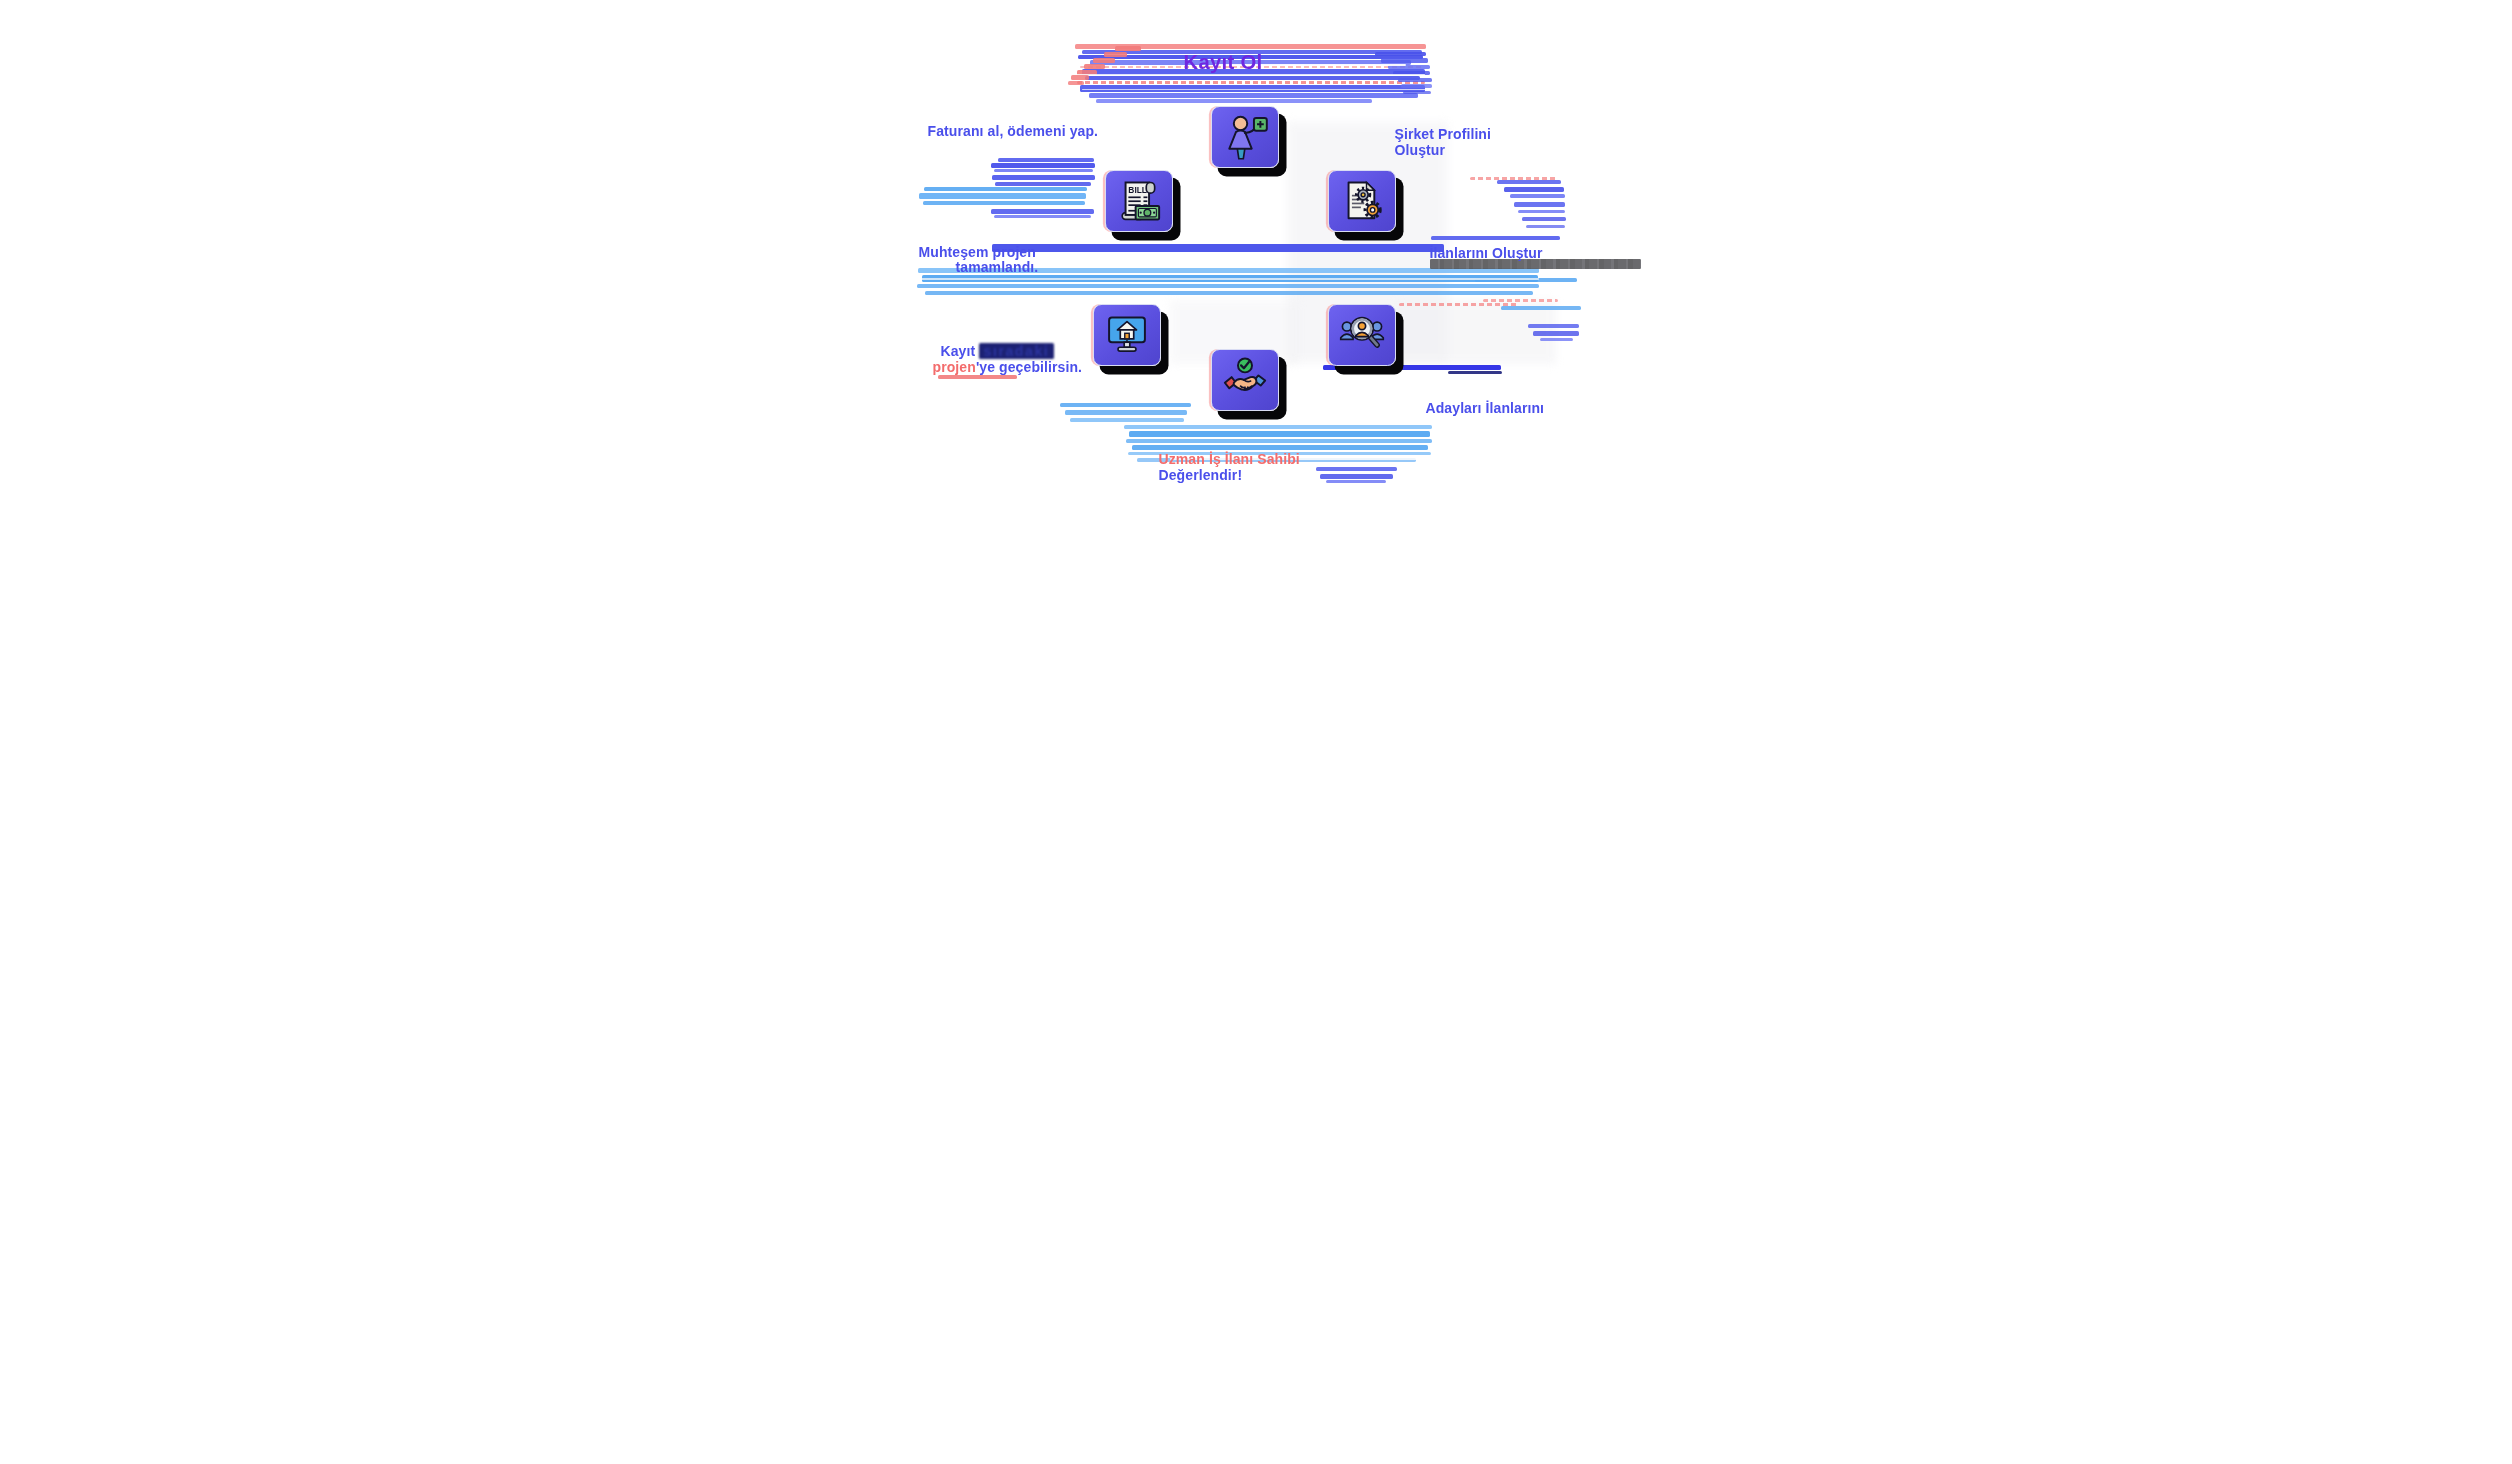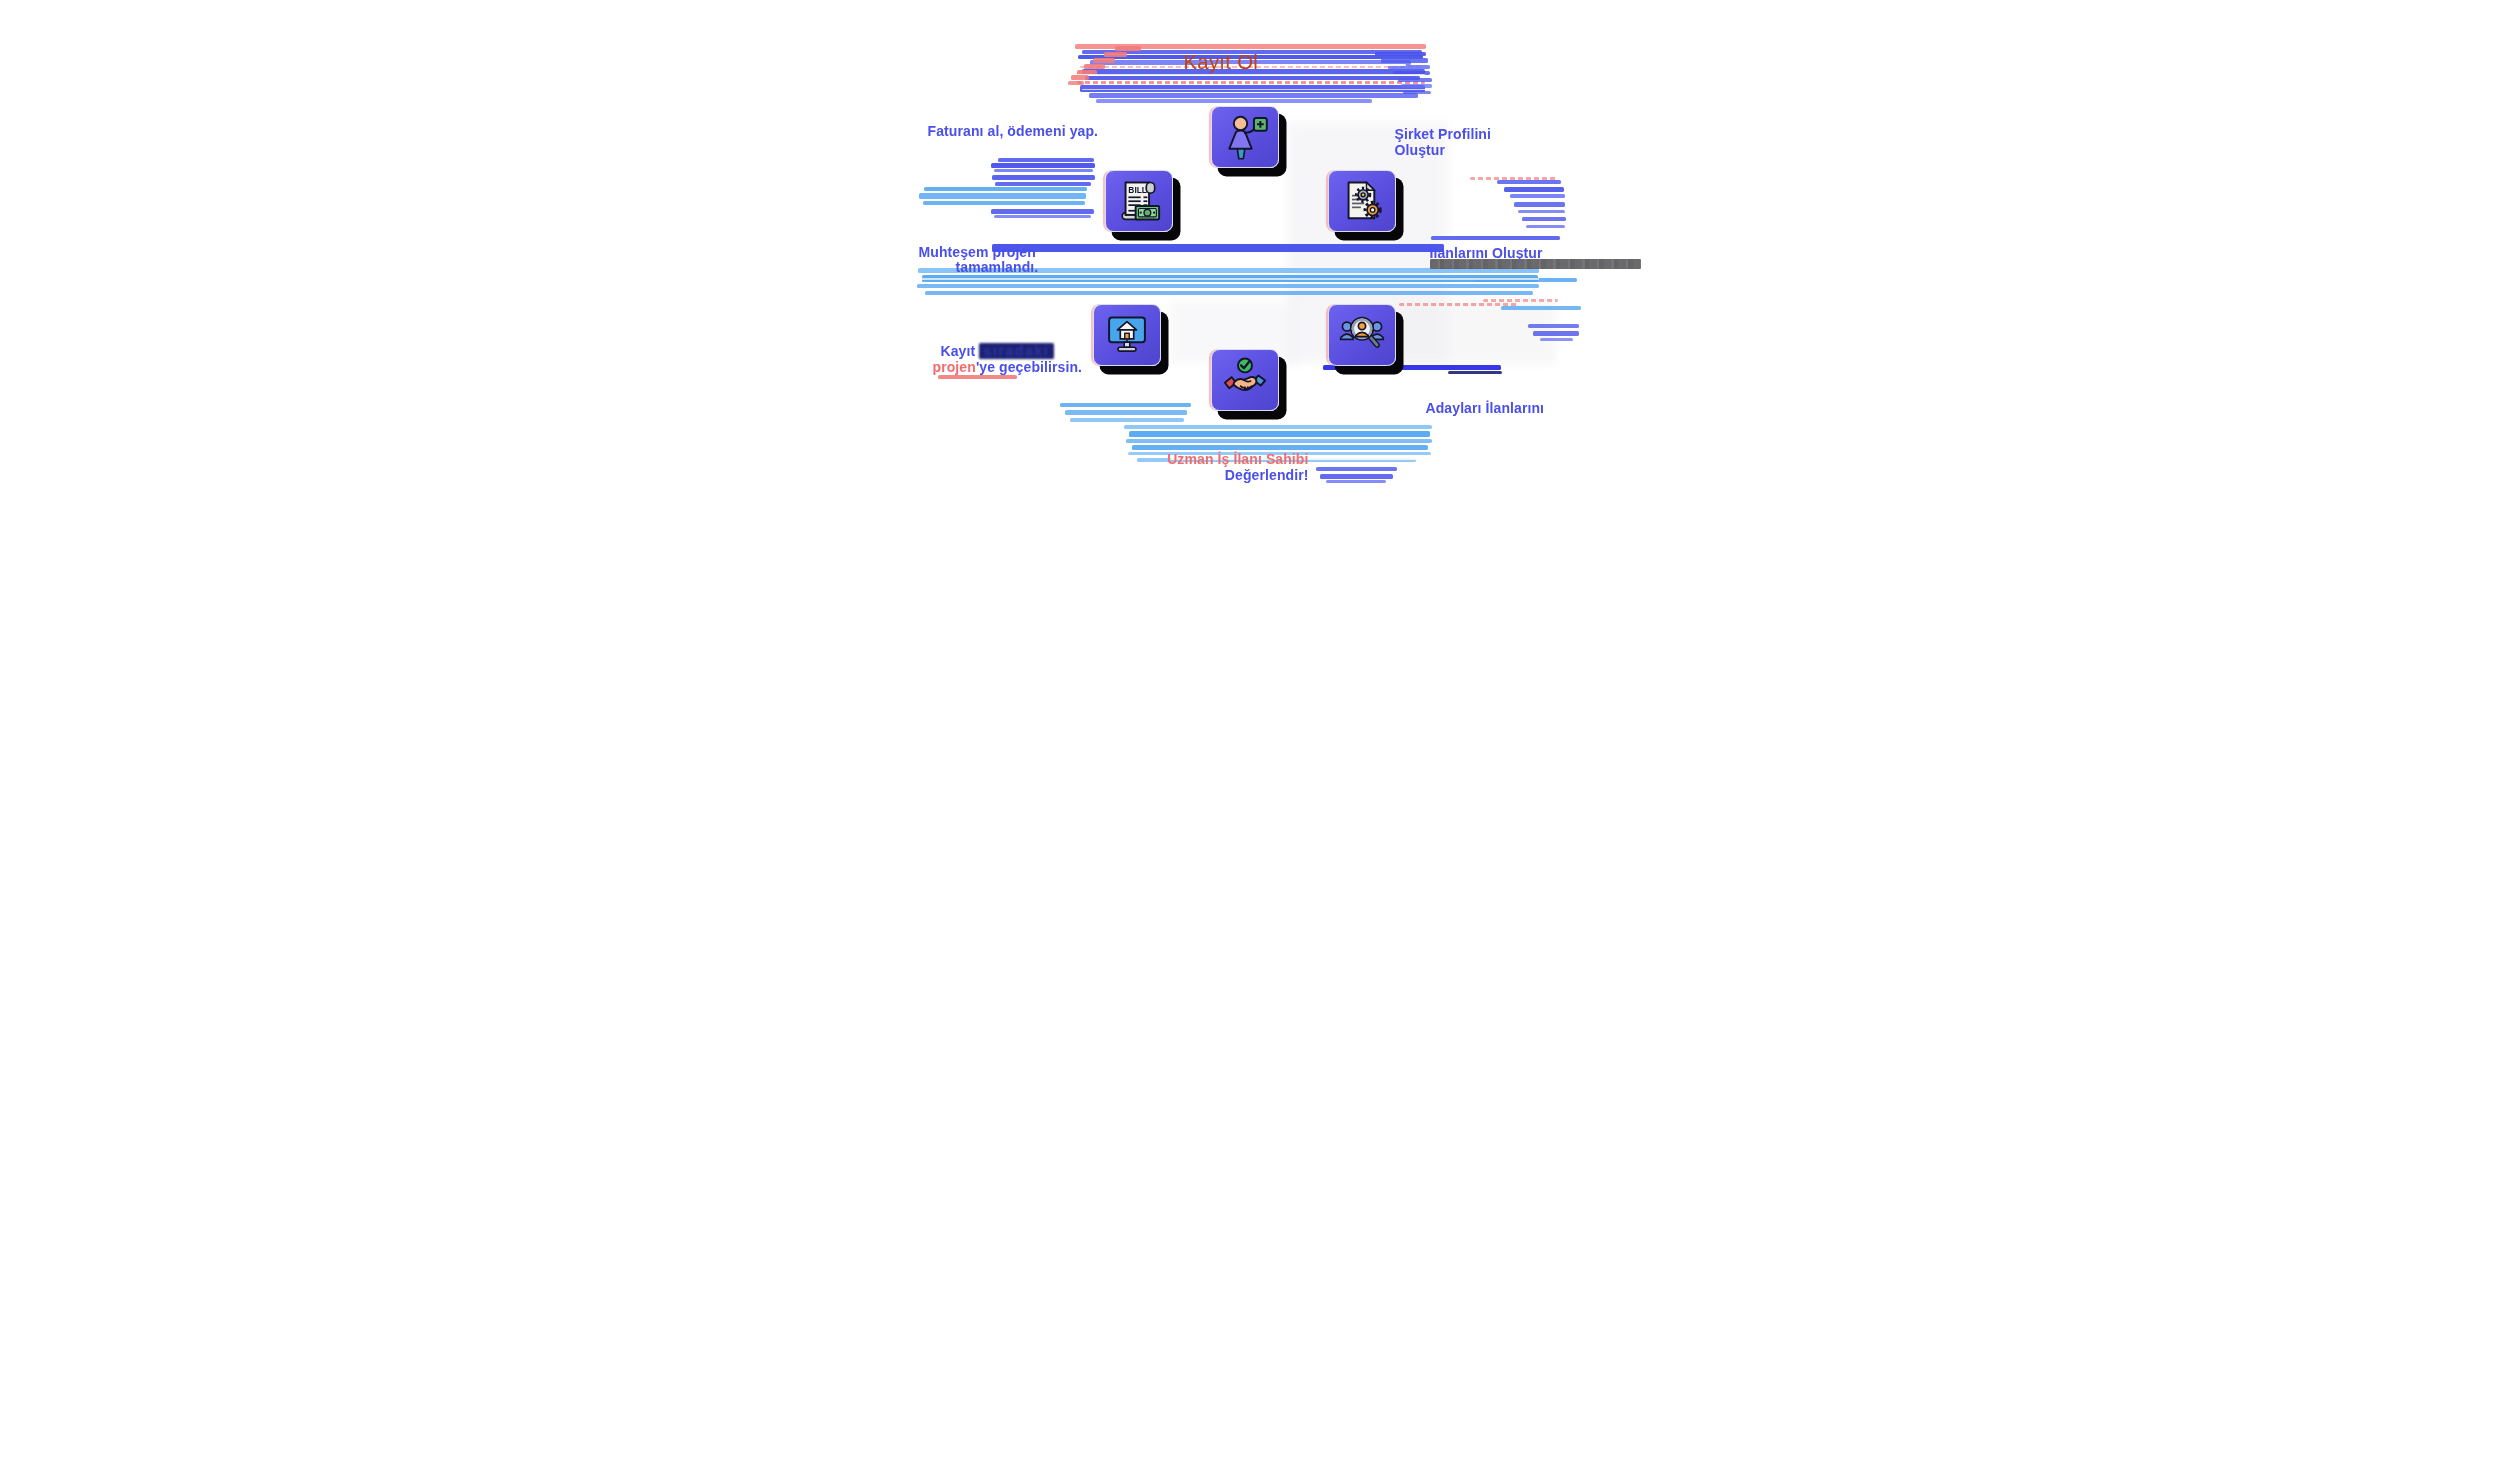--- a/index.html
+++ b/index.html
@@ -26,23 +26,23 @@
     position:absolute;z-index:3;font-weight:700;font-size:14px;line-height:16px;
     color:#4b4fe4;letter-spacing:0.1px;white-space:nowrap;filter:blur(0.2px);
   }
   .lbl .red{color:#ee6d6d;}
   .lbl .navy-blob{
     display:inline-block;background:#1c216f;color:#2e359c;border-radius:1.6px;
     padding:0 4.3px;letter-spacing:1.6px;filter:blur(0.9px);
   }
   .title{
     position:absolute;left:346px;top:51px;z-index:3;margin:0;
-    font-size:20.3px;font-weight:400;color:#c2410c;letter-spacing:0.3px;filter:blur(0.3px);
-  }
-  .center-lbl{text-align:right;white-space:normal;width:150px;}
+    font-size:20.3px;font-weight:700;color:#6d28d9;letter-spacing:0.3px;filter:blur(0.3px);
+  }
+  .center-lbl{text-align:left;white-space:normal;width:150px;}
   
   .tile{
     position:absolute;width:66px;height:60px;border-radius:8.6px;z-index:4;
     background:linear-gradient(140deg,#6e64ea 0%,#5a50d8 55%,#4f45c8 100%);
     border:1.1px solid #d9dcf2;
     box-shadow:7px 8px 0 0.5px #060608, -2.1px 0 0 rgba(242,120,120,.45);
     display:flex;align-items:center;justify-content:center;
   }
   .tile .icon{width:50px;height:47px;display:block;}
   .tile .icon svg{width:100%;height:100%;display:block;}

